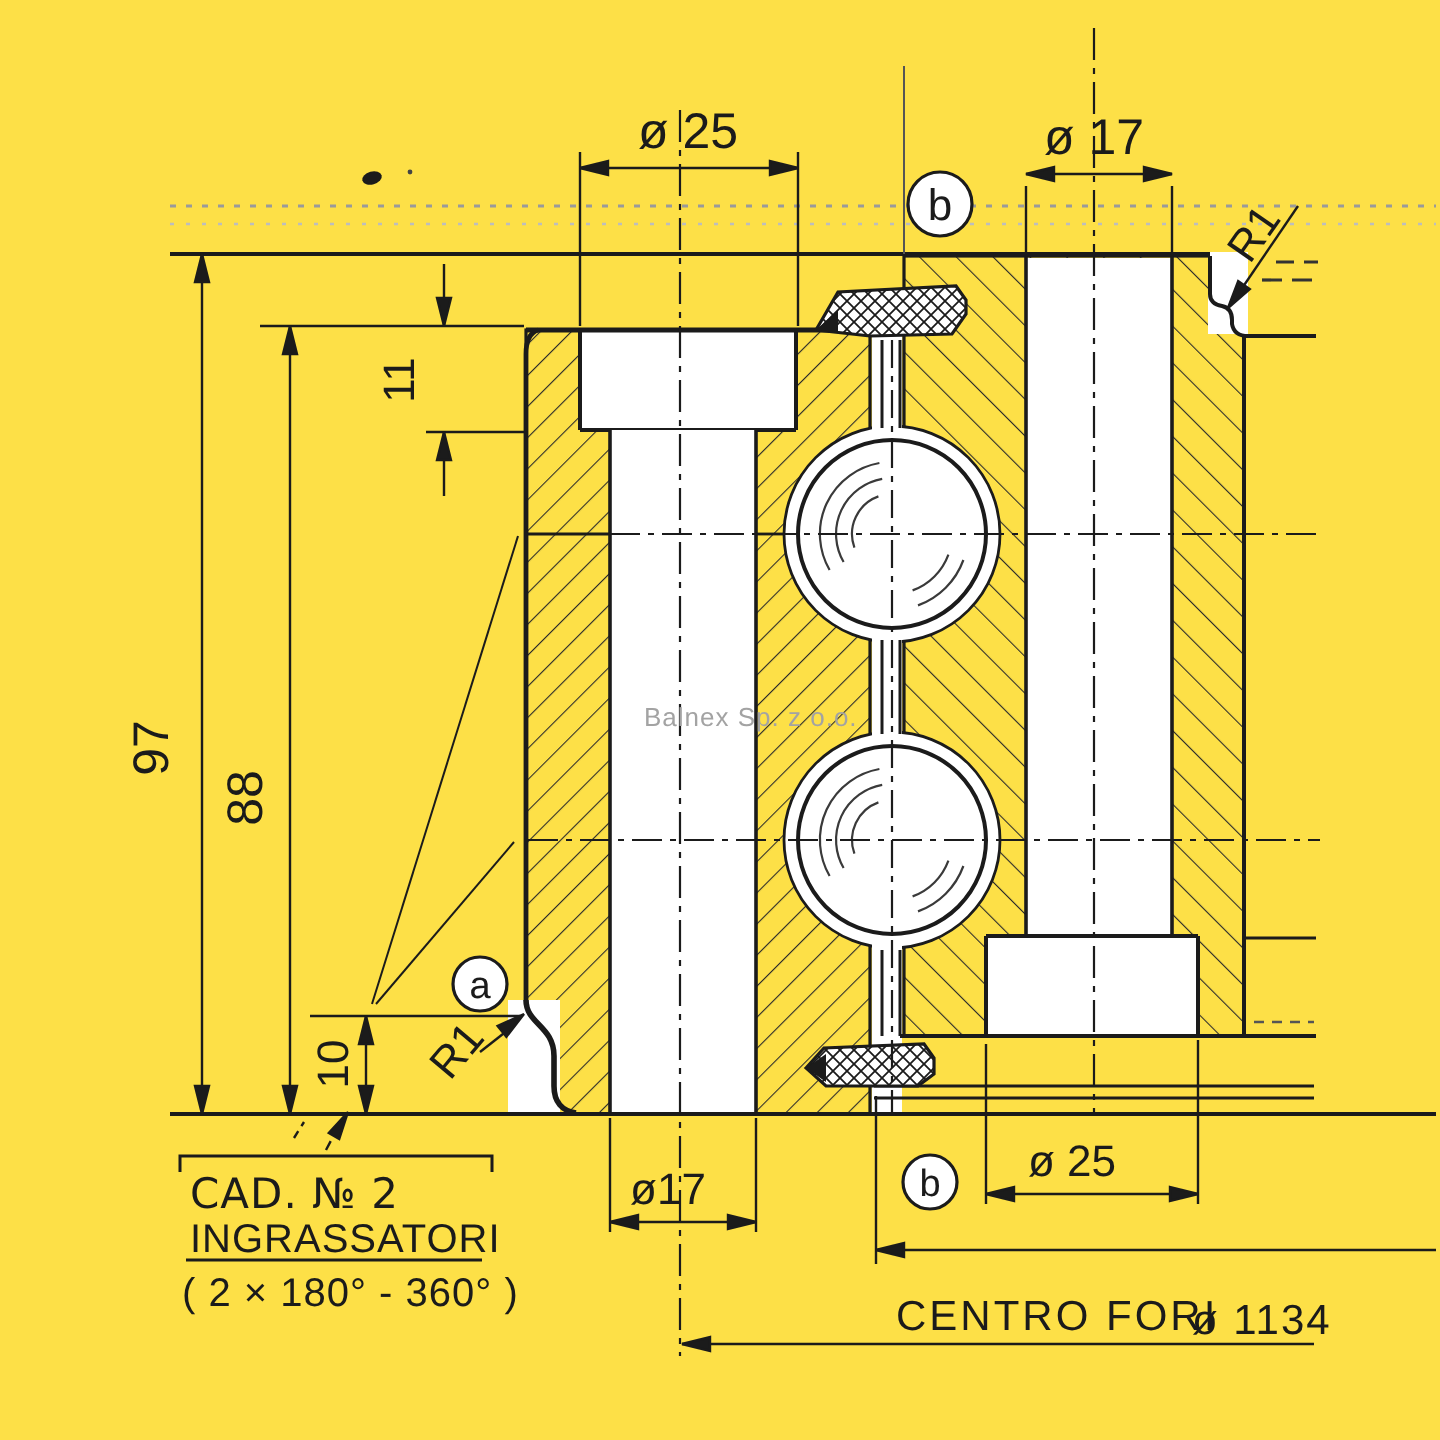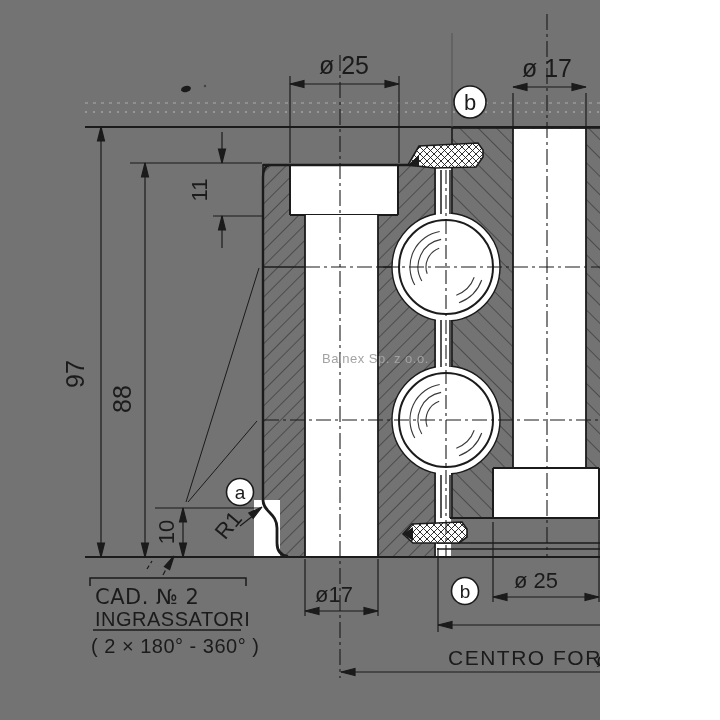--- a/index.html
+++ b/index.html
@@ -1,16 +1,16 @@
 <!DOCTYPE html>
 <html><head>
 <meta charset="utf-8">
 <style>
   html,body{margin:0;padding:0;background:#fff;}
-  #stage{width:600px;height:720px;position:relative;background:#737373;overflow:hidden;}
+  #stage{width:720px;height:720px;position:relative;background:#fde047;overflow:hidden;}
   svg{position:absolute;left:0;top:0;}
   text{font-family:"Liberation Sans","DejaVu Sans",sans-serif;fill:#1b1b1b;}
   .dim{font-size:25px;}
   .dimS{font-size:22px;}
   .ref{font-size:19px;}
   .note{font-size:20px;letter-spacing:.5px;}
   .wm{font-size:13px;fill:#a3a3a3;letter-spacing:.5px;}
 </style>
 </head>
 <body>

